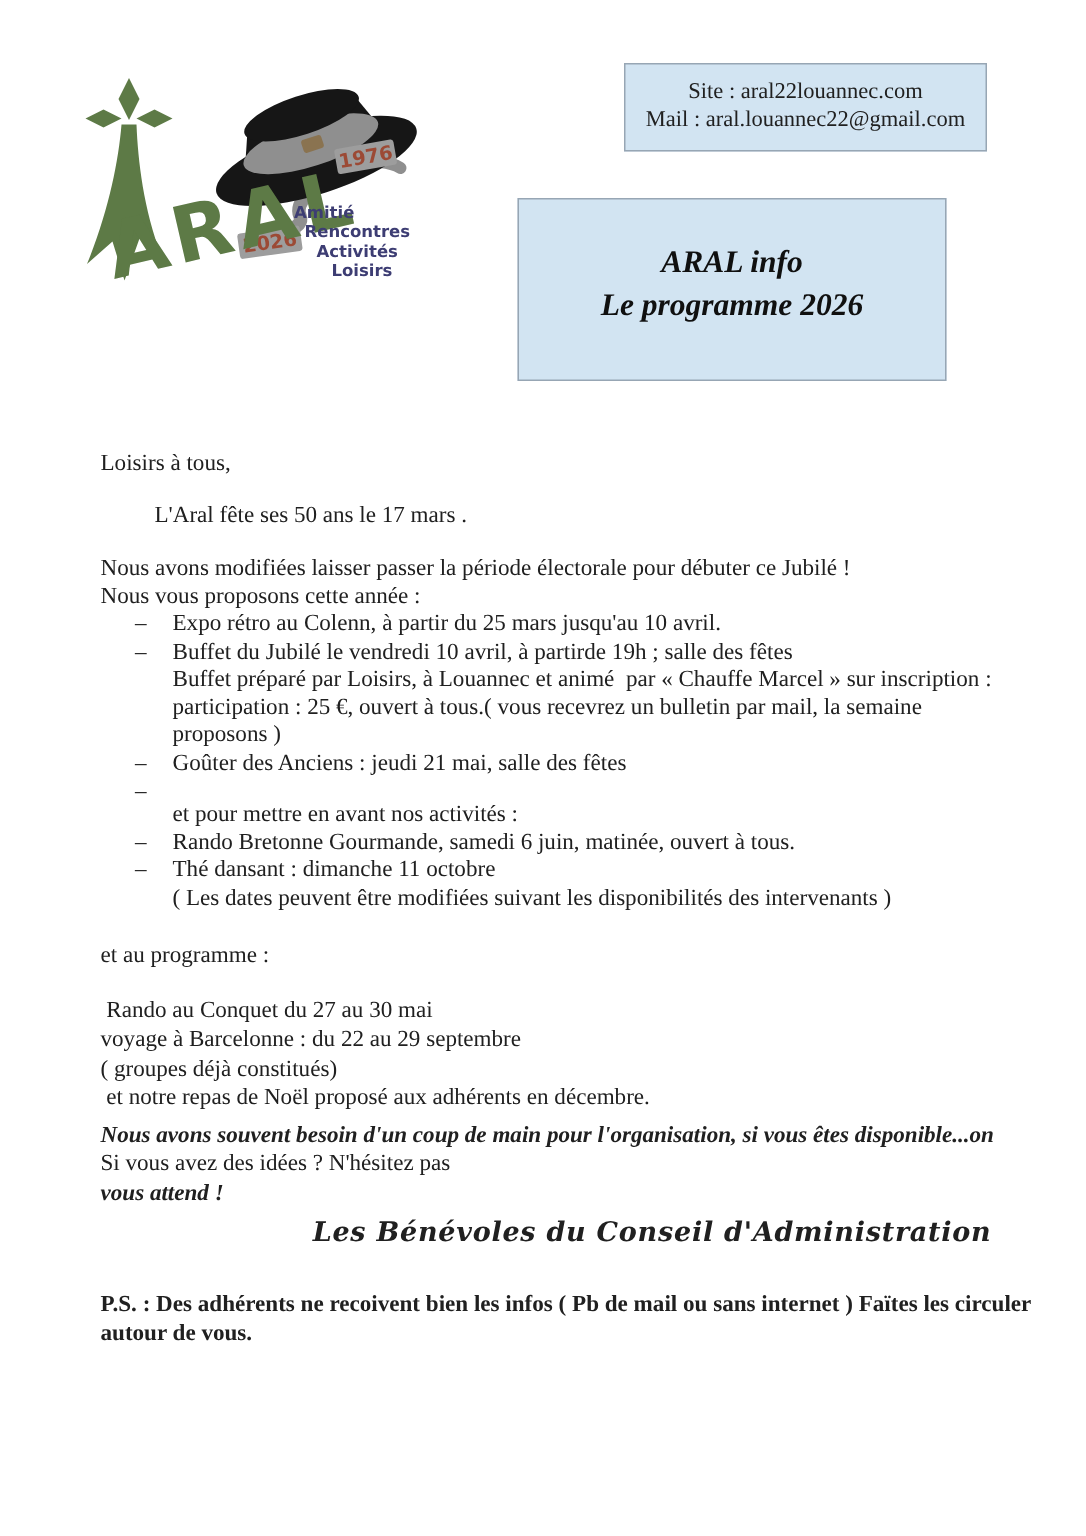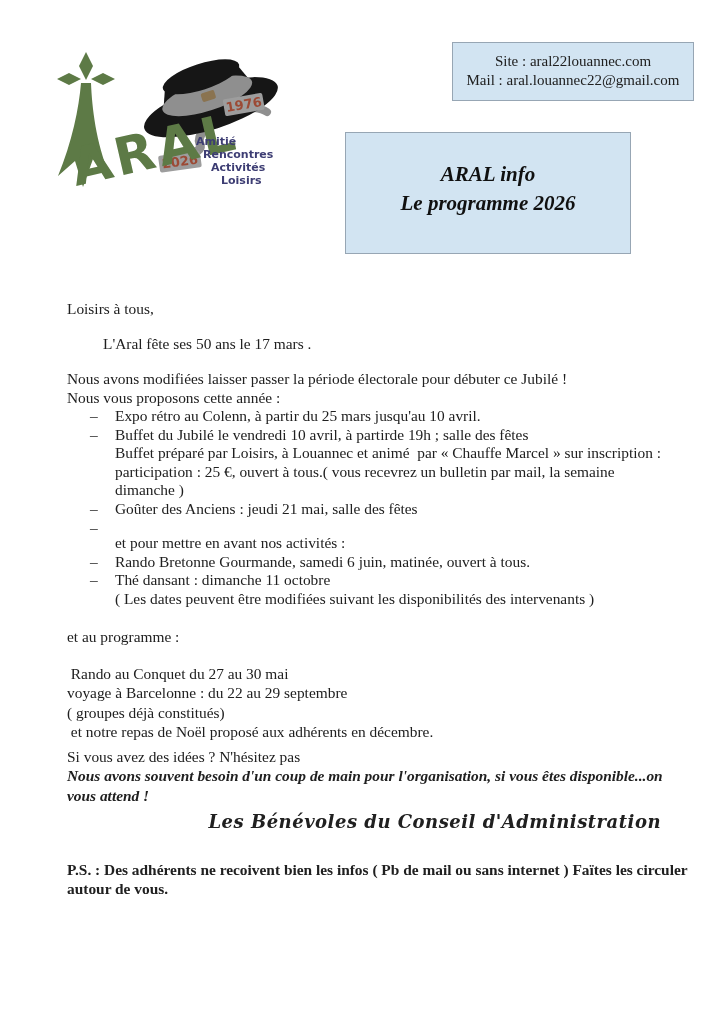--- a/index.html
+++ b/index.html
@@ -10,21 +10,21 @@
     color:#202020;
   }
   
   .bluebox {
     position:absolute; box-sizing:border-box;
     background:#d2e4f2; border:1px solid #97a6b4;
     text-align:center;
   }
   .contact-box {
     left:416px; top:42px; width:242px; height:59px;
-    font-size:15px; line-height:19px; padding-top:9px;margin-left:36px;
+    font-size:15px; line-height:19px; padding-top:9px;
   }
   .title-box {
     left:345px; top:132px; width:286px; height:122px;
     font-size:21px; line-height:29px; padding-top:27px;
     font-weight:bold; font-style:italic; color:#101010;
   }
   
   .logo { position:absolute; left:48px; top:46px; width:270px; height:150px; }
   
   .block {
@@ -109,40 +109,40 @@
       </div>
       <div class="block" style="top: 369px;">
         <div class="line p">Nous avons modifiées laisser passer la période électorale pour débuter ce Jubilé !</div>
         <div class="line p">Nous vous proposons cette année :</div>
       </div>
       <div class="block" style="top: 407px; line-height: 18.6px;">
         <div class="line b"><span class="dash">–</span><span>Expo rétro au Colenn, à partir du 25 mars jusqu'au 10 avril.</span></div>
         <div class="line b"><span class="dash">–</span><span>Buffet du Jubilé le vendredi 10 avril, à partirde 19h ; salle des fêtes</span></div>
         <div class="line c">Buffet préparé par Loisirs, à Louannec et animé  par « Chauffe Marcel » sur inscription :</div>
         <div class="line c">participation : 25 €, ouvert à tous.( vous recevrez un bulletin par mail, la semaine</div>
-        <div class="line c">dimanche )</div>
+        <div class="line c">proposons )</div>
         <div class="line b"><span class="dash">–</span><span>Goûter des Anciens : jeudi 21 mai, salle des fêtes</span></div>
         <div class="line b"><span class="dash">–</span><span></span></div>
         <div class="line c">et pour mettre en avant nos activités :</div>
         <div class="line b"><span class="dash">–</span><span>Rando Bretonne Gourmande, samedi 6 juin, matinée, ouvert à tous.</span></div>
         <div class="line b"><span class="dash">–</span><span>Thé dansant : dimanche 11 octobre</span></div>
         <div class="line c">( Les dates peuvent être modifiées suivant les disponibilités des intervenants )</div>
       </div>
       <div class="block" style="top: 627px;">
         <div class="line p">et au programme :</div>
       </div>
       <div class="block" style="top: 664px;">
         <div class="line p"> Rando au Conquet du 27 au 30 mai</div>
         <div class="line p">voyage à Barcelonne : du 22 au 29 septembre</div>
         <div class="line p">( groupes déjà constitués)</div>
         <div class="line p"> et notre repas de Noël proposé aux adhérents en décembre.</div>
       </div>
       <div class="block" style="top: 747px;">
+        <div class="line bi">Nous avons souvent besoin d'un coup de main pour l'organisation, si vous êtes disponible...on</div>
         <div class="line p">Si vous avez des idées ? N'hésitez pas</div>
-        <div class="line bi">Nous avons souvent besoin d'un coup de main pour l'organisation, si vous êtes disponible...on</div>
         <div class="line bi">vous attend !</div>
       </div>
       <div class="block" style="top: 812px;">
         <div class="line sig">Les Bénévoles du Conseil d'Administration</div>
       </div>
       <div class="block" style="top: 860px; font-weight: bold;">
         <div class="line p">P.S. : Des adhérents ne recoivent bien les infos ( Pb de mail ou sans internet ) Faïtes les circuler</div>
         <div class="line p">autour de vous.</div>
       </div>
     </div>

